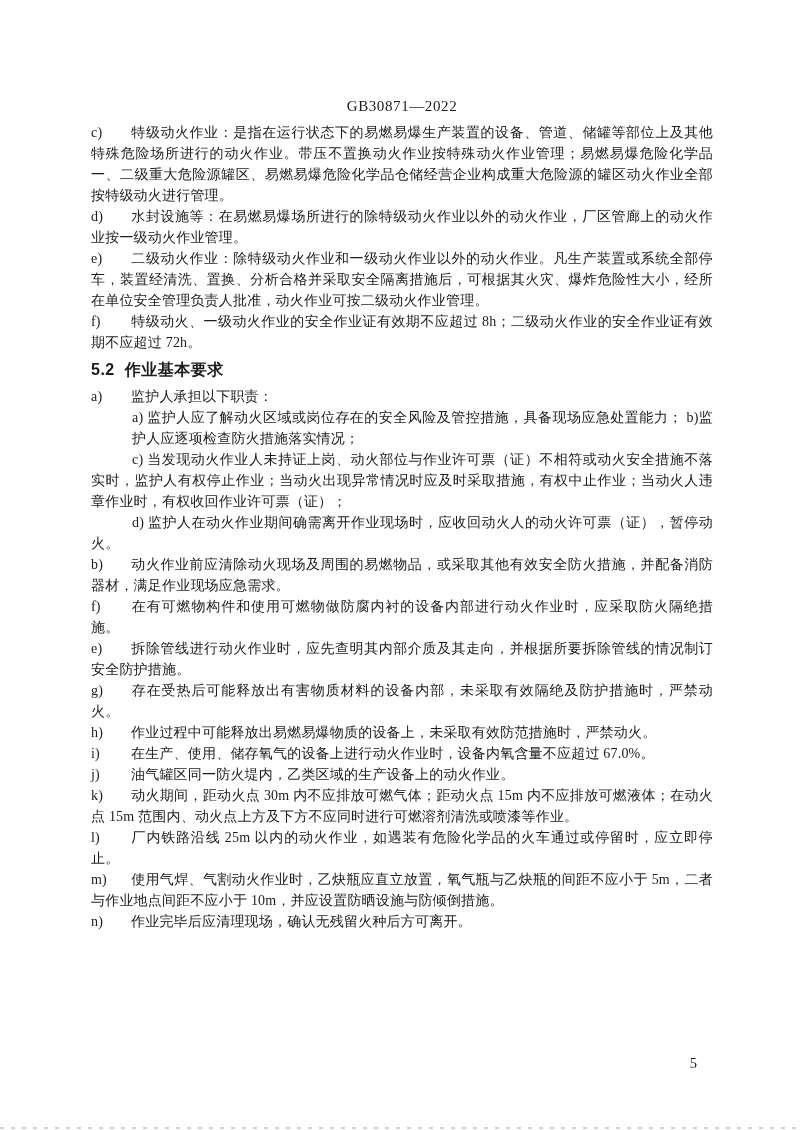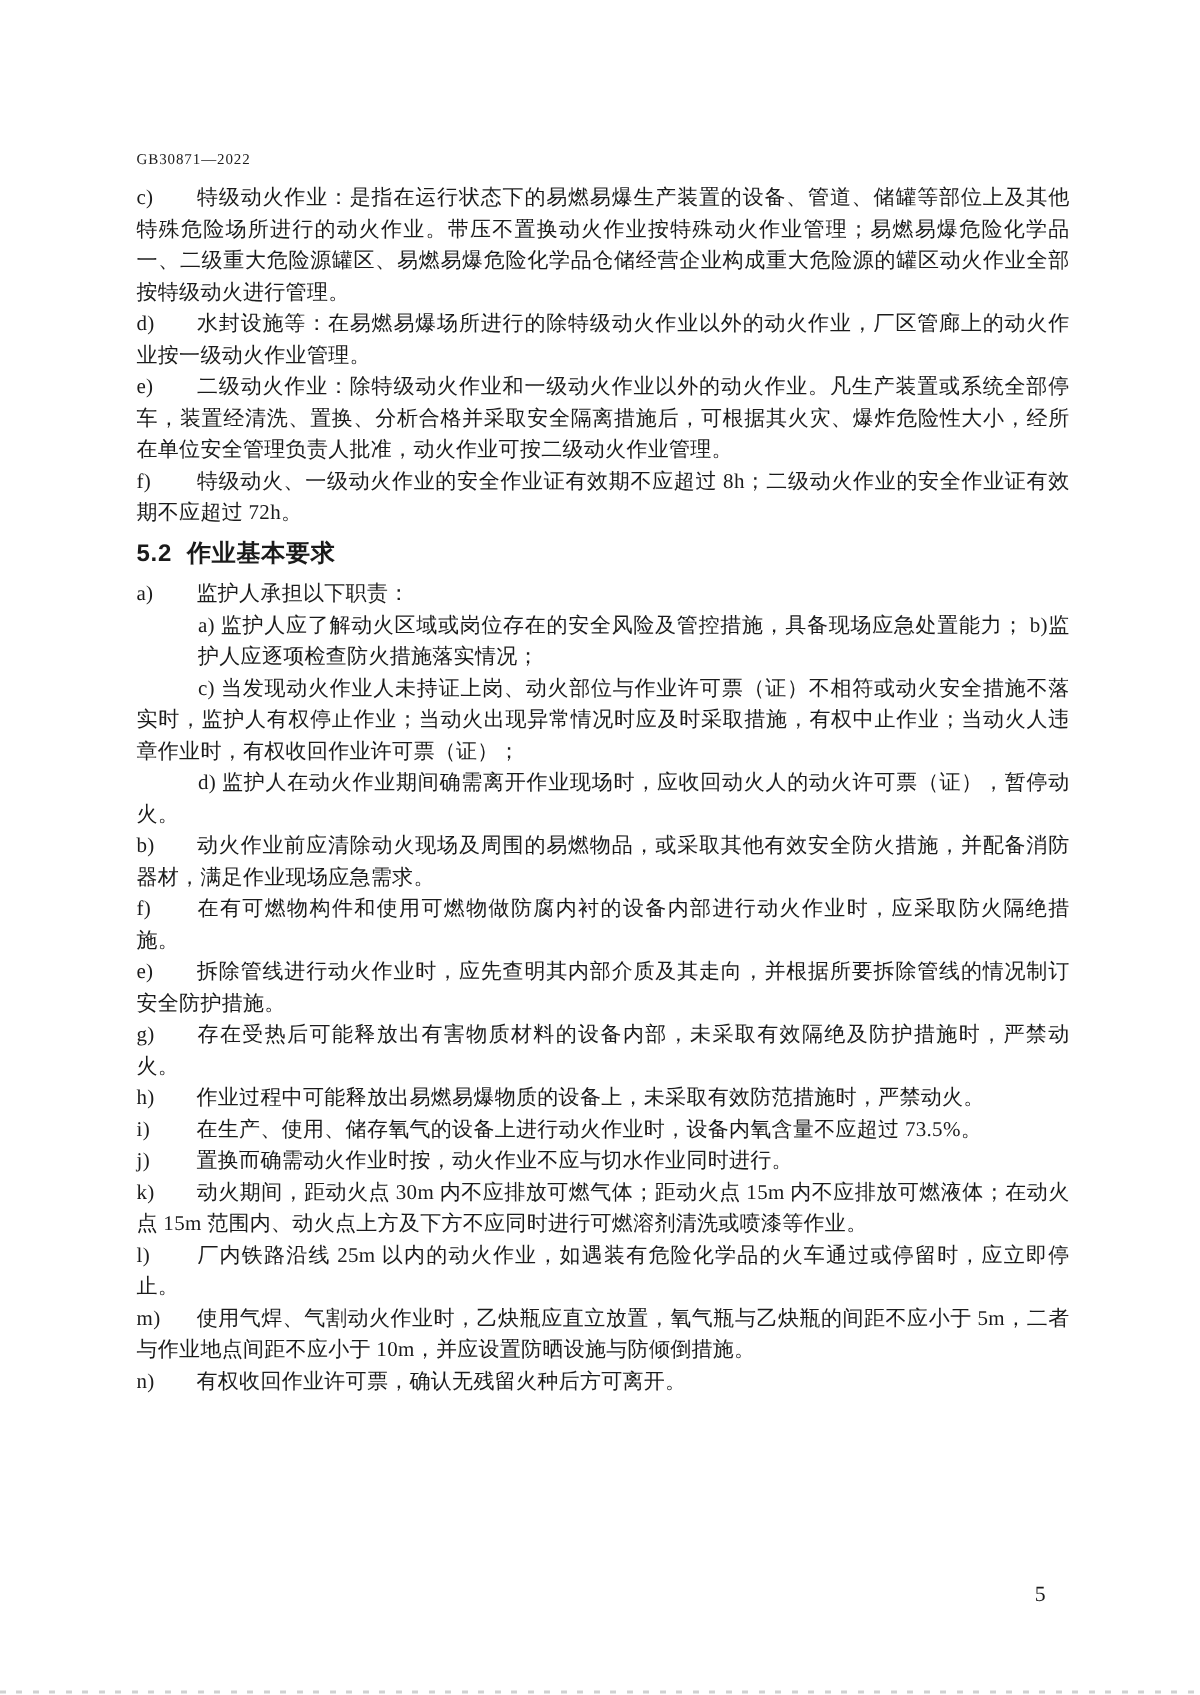--- a/index.html
+++ b/index.html
@@ -7,21 +7,21 @@
     width:800px;height:1130px;
     font-family:"Liberation Serif","DejaVu Serif",serif;
     color:#1b1b1b;
     -webkit-font-smoothing:antialiased;
   }
   .page{position:relative;width:800px;height:1130px;background:#ffffff;overflow:hidden;}
   .content{
     position:absolute;left:91px;top:96px;width:622px;
     font-size:14px;line-height:21px;letter-spacing:0.2px;
   }
-  .doc-header{margin:0 0 5px 0;text-align:left;font-size:10px;letter-spacing:0.6px;}
+  .doc-header{margin:0 0 5px 0;text-align:center;font-size:15px;letter-spacing:0.6px;}
   p.item{margin:0;text-align:justify;}
   p.item .lbl{display:inline-block;min-width:40px;}
   p.sub-ind{margin:0 0 0 41px;text-align:justify;}
   p.sub-fl{margin:0;text-indent:41px;text-align:justify;}
   .sec-heading{
     font-family:"Liberation Sans","DejaVu Sans",sans-serif;
     font-weight:700;font-size:16px;line-height:21px;
     margin:6px 0 6px 0;white-space:pre-wrap;letter-spacing:0.5px;
   }
   .page-num{position:absolute;top:1055px;right:103px;font-size:14.5px;}
@@ -52,25 +52,25 @@
       <p class="item"><span class="lbl">a)</span><span class="txt">监护人承担以下职责：</span></p>
       <p class="sub-ind">a) 监护人应了解动火区域或岗位存在的安全风险及管控措施，具备现场应急处置能力； b)监护人应逐项检查防火措施落实情况；</p>
       <p class="sub-fl">c) 当发现动火作业人未持证上岗、动火部位与作业许可票（证）不相符或动火安全措施不落实时，监护人有权停止作业；当动火出现异常情况时应及时采取措施，有权中止作业；当动火人违章作业时，有权收回作业许可票（证）；</p>
       <p class="sub-fl">d) 监护人在动火作业期间确需离开作业现场时，应收回动火人的动火许可票（证），暂停动火。</p>
 
       <p class="item"><span class="lbl">b)</span><span class="txt">动火作业前应清除动火现场及周围的易燃物品，或采取其他有效安全防火措施，并配备消防器材，满足作业现场应急需求。</span></p>
       <p class="item"><span class="lbl">f)</span><span class="txt">在有可燃物构件和使用可燃物做防腐内衬的设备内部进行动火作业时，应采取防火隔绝措施。</span></p>
       <p class="item"><span class="lbl">e)</span><span class="txt">拆除管线进行动火作业时，应先查明其内部介质及其走向，并根据所要拆除管线的情况制订安全防护措施。</span></p>
       <p class="item"><span class="lbl">g)</span><span class="txt">存在受热后可能释放出有害物质材料的设备内部，未采取有效隔绝及防护措施时，严禁动火。</span></p>
       <p class="item"><span class="lbl">h)</span><span class="txt">作业过程中可能释放出易燃易爆物质的设备上，未采取有效防范措施时，严禁动火。</span></p>
-      <p class="item"><span class="lbl">i)</span><span class="txt">在生产、使用、储存氧气的设备上进行动火作业时，设备内氧含量不应超过 73.5%。</span></p>
-      <p class="item"><span class="lbl">j)</span><span class="txt">置换而确需动火作业时按，动火作业不应与切水作业同时进行。</span></p>
+      <p class="item"><span class="lbl">i)</span><span class="txt">在生产、使用、储存氧气的设备上进行动火作业时，设备内氧含量不应超过 67.0%。</span></p>
+      <p class="item"><span class="lbl">j)</span><span class="txt">油气罐区同一防火堤内，乙类区域的生产设备上的动火作业。</span></p>
       <p class="item"><span class="lbl">k)</span><span class="txt">动火期间，距动火点 30m 内不应排放可燃气体；距动火点 15m 内不应排放可燃液体；在动火点 15m 范围内、动火点上方及下方不应同时进行可燃溶剂清洗或喷漆等作业。</span></p>
       <p class="item"><span class="lbl">l)</span><span class="txt">厂内铁路沿线 25m 以内的动火作业，如遇装有危险化学品的火车通过或停留时，应立即停止。</span></p>
       <p class="item"><span class="lbl">m)</span><span class="txt">使用气焊、气割动火作业时，乙炔瓶应直立放置，氧气瓶与乙炔瓶的间距不应小于 5m，二者与作业地点间距不应小于 10m，并应设置防晒设施与防倾倒措施。</span></p>
-      <p class="item"><span class="lbl">n)</span><span class="txt">有权收回作业许可票，确认无残留火种后方可离开。</span></p>
+      <p class="item"><span class="lbl">n)</span><span class="txt">作业完毕后应清理现场，确认无残留火种后方可离开。</span></p>
     </section>
 
   </div>
 
   <div class="page-num">5</div>
   <div class="scan-edge"></div>
 </div>
 
 </body></html>

